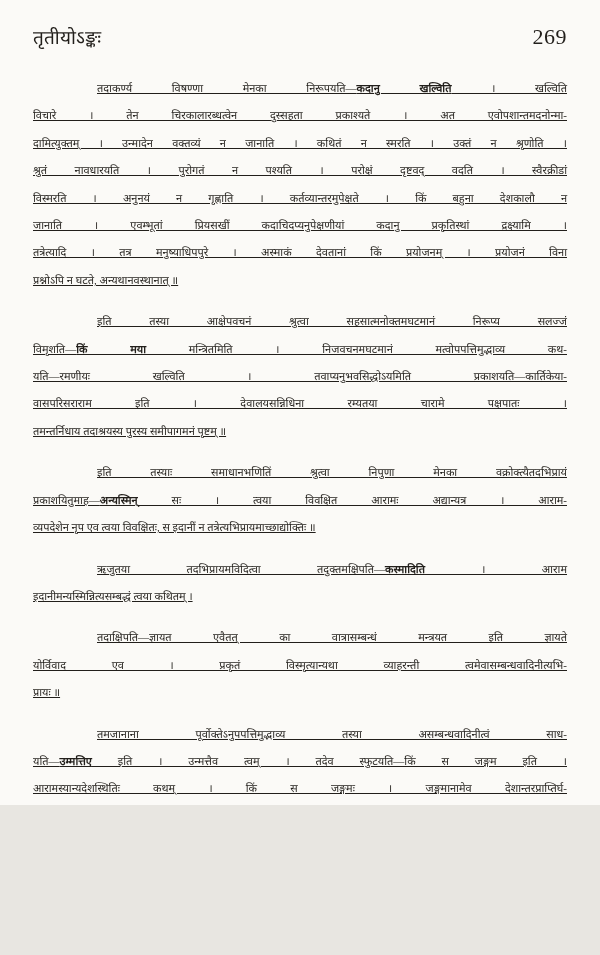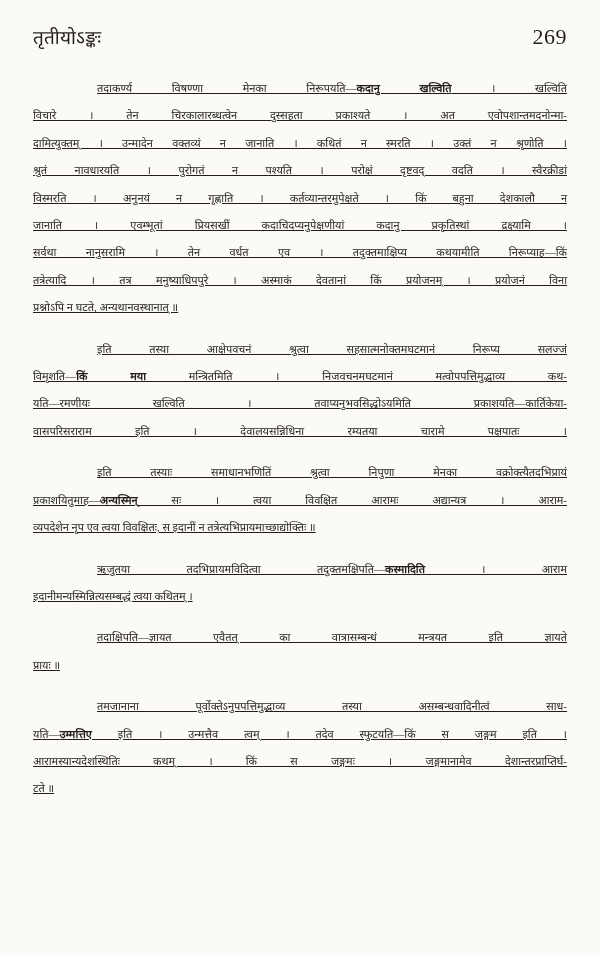--- a/index.html
+++ b/index.html
@@ -3,21 +3,21 @@
 <meta charset="utf-8">
 <style>
   html, body {
     margin: 0;
     padding: 0;
     background: #e8e6e1;
   }
   .page {
     position: relative;
     width: 600px;
-    height: 955px;
+    height: 805px;
     margin: 0 auto;
     box-sizing: border-box;
     padding: 24px 33px 0 33px;
     background: #fbfaf7;
     color: #221f1b;
     font-family: "Liberation Serif", "DejaVu Serif", serif;
     overflow: hidden;
   }
   .header {
     display: flex;
@@ -64,41 +64,42 @@
     <span class="page-number">269</span>
   </div>
   <div class="body-text">
       <div class="para">
         <div class="line indent"><span>तदाकर्ण्य विषण्णा मेनका निरूपयति—</span><span class="bold">कदानु खल्विति</span><span> । खल्विति</span></div>
         <div class="line"><span>विचारे । तेन चिरकालारब्धत्वेन दुस्सहता प्रकाश्यते । अत एवोपशान्तमदनोन्मा-</span></div>
         <div class="line"><span>दामित्युक्तम् । उन्मादेन वक्तव्यं न जानाति । कथितं न स्मरति । उक्तं न श्रृणोति ।</span></div>
         <div class="line"><span>श्रुतं नावधारयति । पुरोगतं न पश्यति । परोक्षं दृष्टवद् वदति । स्वैरक्रीडां</span></div>
         <div class="line"><span>विस्मरति । अनुनयं न गृह्णाति । कर्तव्यान्तरमुपेक्षते । किं बहुना देशकालौ न</span></div>
         <div class="line"><span>जानाति । एवम्भूतां प्रियसखीं कदाचिदप्यनुपेक्षणीयां कदानु प्रकृतिस्थां द्रक्ष्यामि ।</span></div>
-        <div class="line"><span>सर्वथा नानुसरामि । तेन वर्धत एव । तदुक्तमाक्षिप्य कथयामीति निरूप्याह—किं</span></div>
         <div class="line"><span>तत्रेत्यादि । तत्र मनुष्याधिपपुरे । अस्माकं देवतानां किं प्रयोजनम् । प्रयोजनं विना</span></div>
         <div class="line last"><span>प्रश्नोऽपि न घटते, अन्यथानवस्थानात् ॥</span></div>
       </div>
       <div class="para">
         <div class="line indent"><span>इति तस्या आक्षेपवचनं श्रुत्वा सहसात्मनोक्तमघटमानं निरूप्य सलज्जं</span></div>
         <div class="line"><span>विमृशति—</span><span class="bold">किं मया</span><span> मन्त्रितमिति । निजवचनमघटमानं मत्वोपपत्तिमुद्भाव्य कथ-</span></div>
         <div class="line"><span>यति—रमणीयः खल्विति । तवाप्यनुभवसिद्धोऽयमिति प्रकाशयति—कार्तिकेया-</span></div>
         <div class="line"><span>वासपरिसराराम इति । देवालयसन्निधिना रम्यतया चारामे पक्षपातः ।</span></div>
+        <div class="line last"><span>तमन्तर्निधाय तदाश्रयस्य पुरस्य समीपागमनं पृष्टम् ॥</span></div>
       </div>
       <div class="para">
         <div class="line indent"><span>इति तस्याः समाधानभणितिं श्रुत्वा निपुणा मेनका वक्रोक्त्यैतदभिप्रायं</span></div>
         <div class="line"><span>प्रकाशयितुमाह—</span><span class="bold">अन्यस्मिन्</span><span> सः । त्वया विवक्षित आरामः अद्यान्यत्र । आराम-</span></div>
         <div class="line last"><span>व्यपदेशेन नृप एव त्वया विवक्षितः, स इदानीं न तत्रेत्यभिप्रायमाच्छाद्योक्तिः ॥</span></div>
       </div>
       <div class="para">
         <div class="line indent"><span>ऋजुतया तदभिप्रायमविदित्वा तदुक्तमक्षिपति—</span><span class="bold">कस्मादिति</span><span> । आराम</span></div>
         <div class="line last"><span>इदानीमन्यस्मिन्नित्यसम्बद्धं त्वया कथितम् ।</span></div>
       </div>
       <div class="para">
         <div class="line indent"><span>तदाक्षिपति—ज्ञायत एवैतत् का वात्रासम्बन्धं मन्त्रयत इति ज्ञायते</span></div>
+        <div class="line"><span>योर्विवाद एव । प्रकृतं विस्मृत्यान्यथा व्याहरन्ती त्वमेवासम्बन्धवादिनीत्यभि-</span></div>
         <div class="line last"><span>प्रायः ॥</span></div>
       </div>
       <div class="para">
         <div class="line indent"><span>तमजानाना पूर्वोक्तेऽनुपपत्तिमुद्भाव्य तस्या असम्बन्धवादिनीत्वं साध-</span></div>
         <div class="line"><span>यति—</span><span class="bold">उम्मत्तिए</span><span> इति । उन्मत्तैव त्वम् । तदेव स्फुटयति—किं स जङ्गम इति ।</span></div>
         <div class="line"><span>आरामस्यान्यदेशस्थितिः कथम् । किं स जङ्गमः । जङ्गमानामेव देशान्तरप्राप्तिर्घ-</span></div>
         <div class="line last"><span>टते ॥</span></div>
       </div>
     </div>
 </div>

